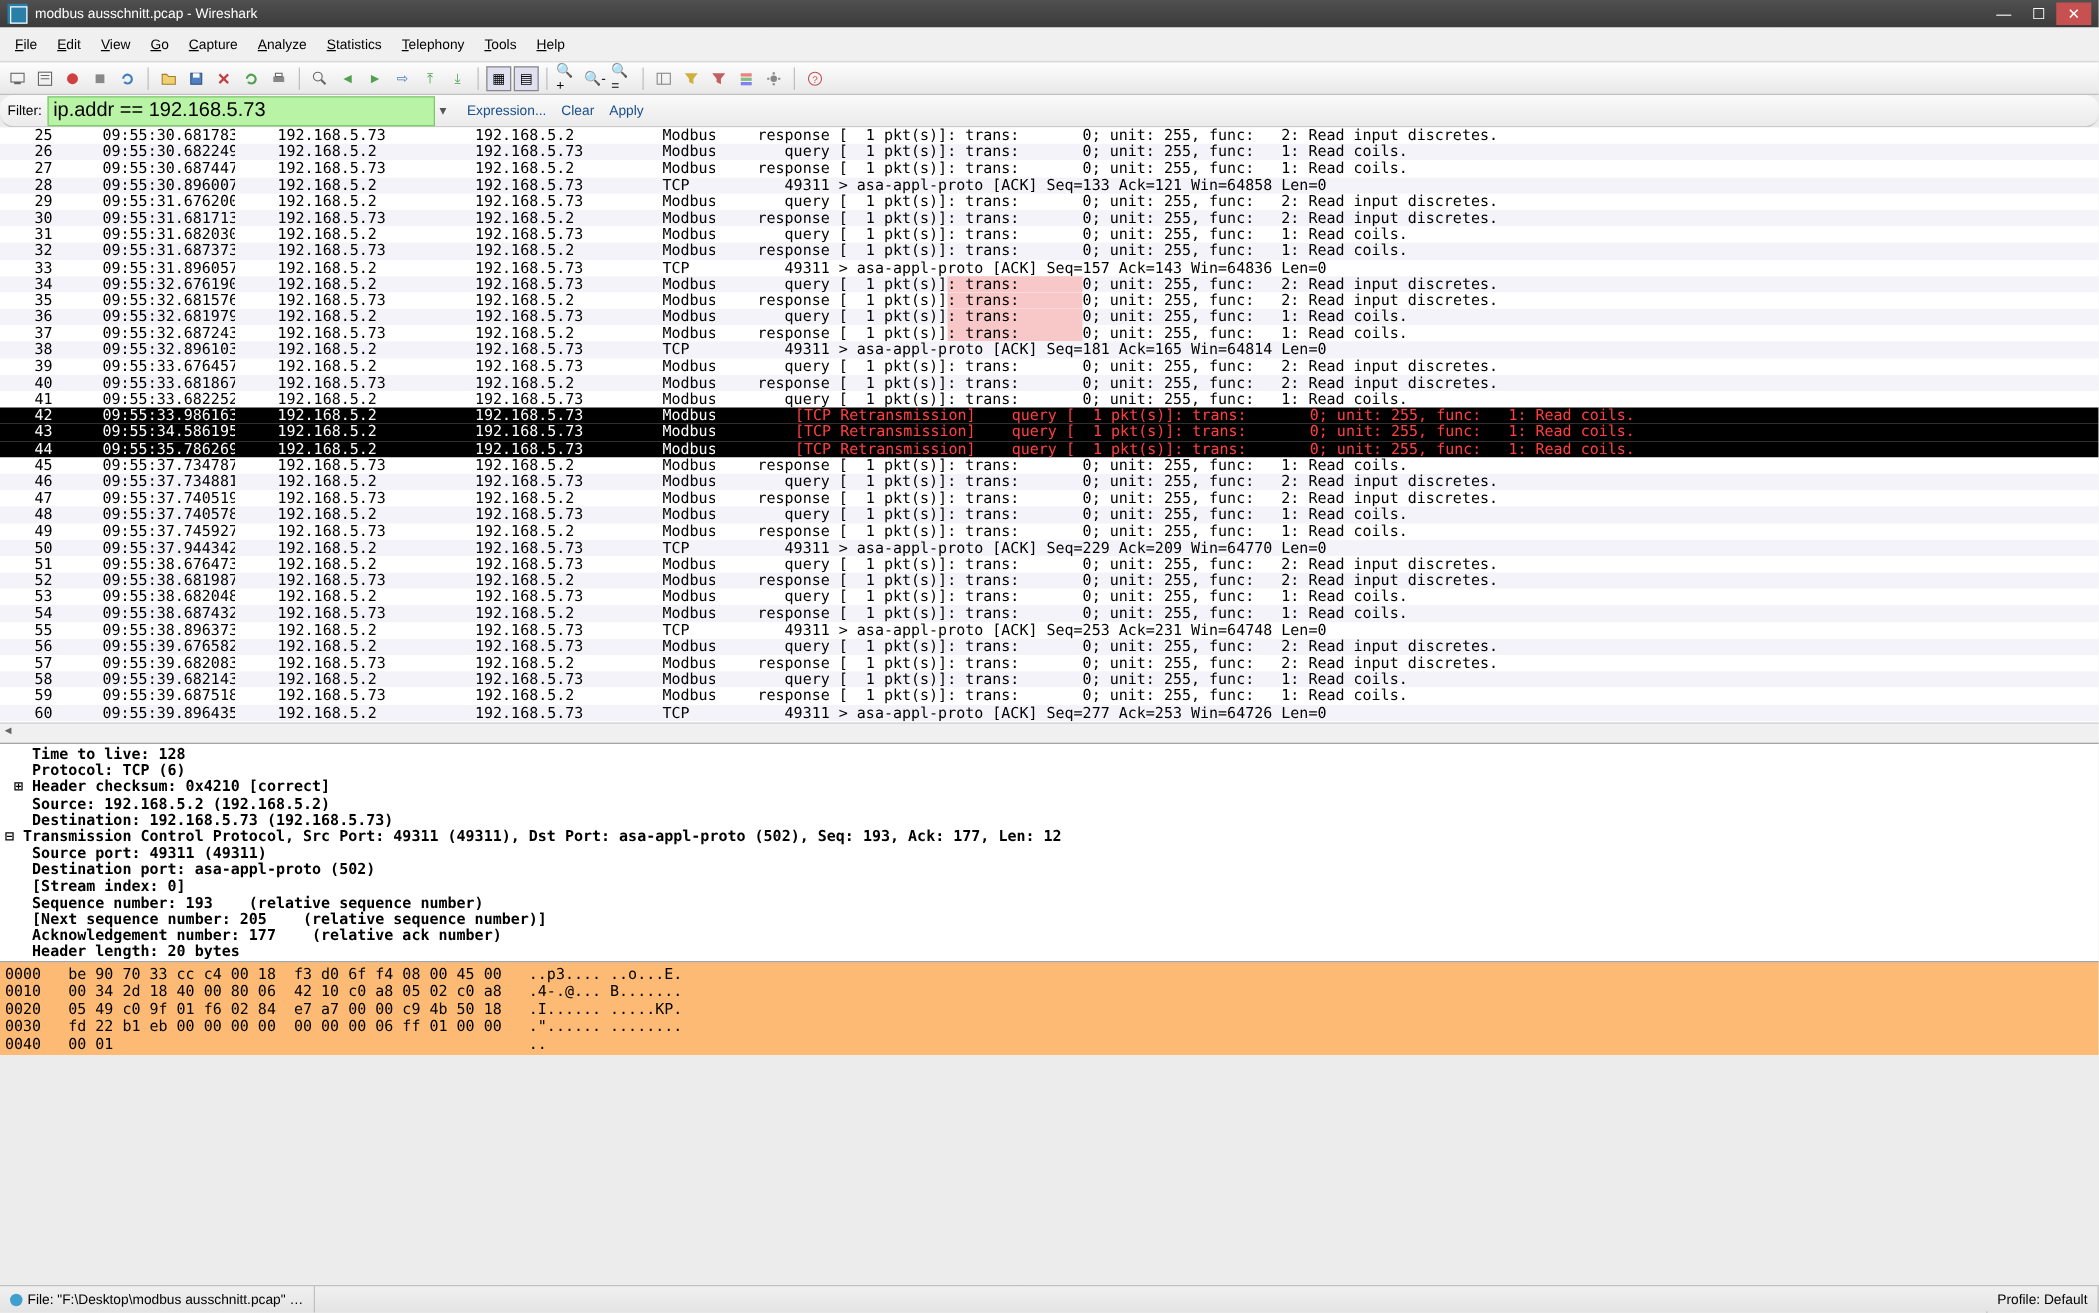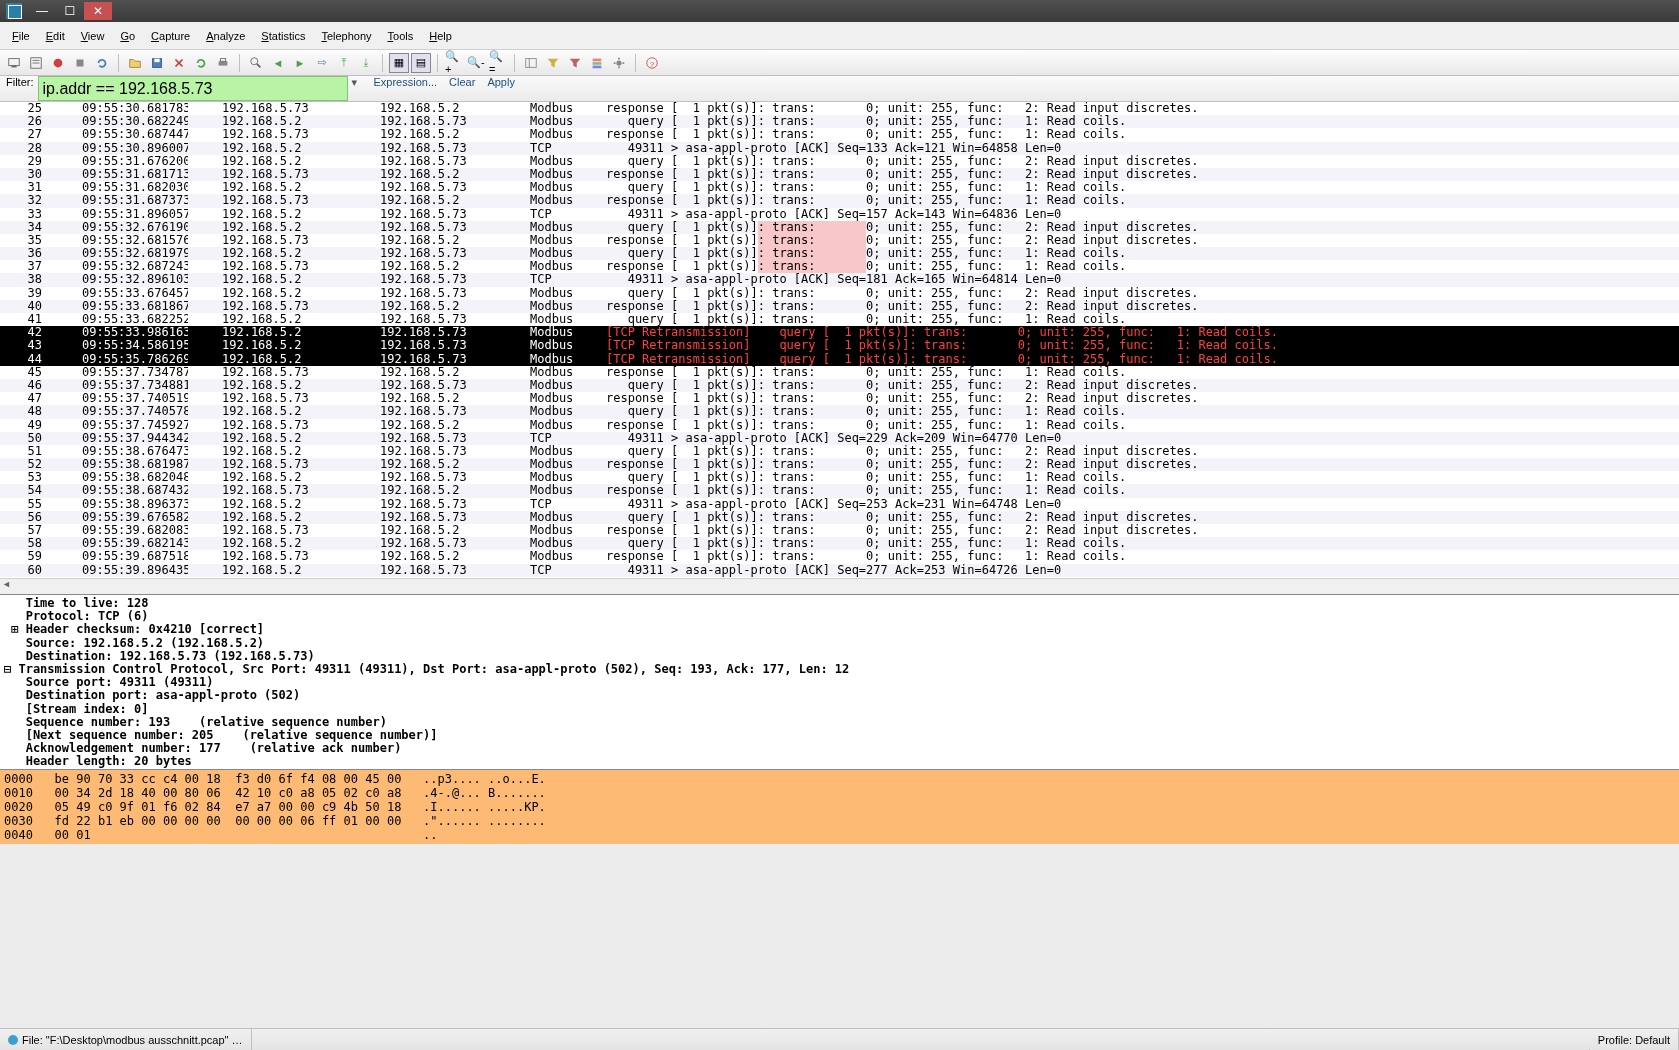--- a/index.html
+++ b/index.html
@@ -11,34 +11,34 @@
 .titlebar .winbtns { display: flex; gap: 0; }
 .titlebar .winbtn { width: 28px; height: 18px; display: inline-flex; align-items: center; justify-content: center; color: #fff; font-size: 12px; }
 .titlebar .winbtn.close { background: #c75050; }
 .menubar { background: #f0f0f0; height: 28px; display: flex; align-items: center; padding: 0 4px; border-bottom: 1px solid #d0d0d0; }
 .menubar .mitem { padding: 2px 8px; }
 .menubar .mitem u { text-decoration: underline; }
 .toolbar { background: linear-gradient(#fdfdfd, #e8e8e8); height: 26px; display: flex; align-items: center; padding: 0 4px; gap: 2px; border-bottom: 1px solid #c0c0c0; }
 .tbtn { width: 20px; height: 20px; border: 1px solid transparent; display: inline-flex; align-items: center; justify-content: center; font-size: 11px; }
 .tbtn svg { width: 14px; height: 14px; }
 .tdiv { width: 1px; height: 18px; background: #c0c0c0; margin: 0 4px; }
-.filterbar { background: linear-gradient(#fafafa, #ebebeb); height: 26px; display: flex; padding: 0 6px; gap: 4px; border-bottom: 1px solid #c0c0c0; }
+.filterbar { background: linear-gradient(#fafafa, #ebebeb); height: 26px; display: flex; align-items: center; padding: 0 6px; gap: 4px; border-bottom: 1px solid #c0c0c0; border-radius: 11px; }
 .filterbar label { font-size: 11px; }
 .filterbar input { flex: 0 0 310px; background: #b8f3a6; border: 1px solid #7fc66e; padding: 2px 4px; font-size: 16px; }
 .filterbar .dd { width: 14px; color: #555; }
 .filterbar .fbtn { color: #1a4f8a; padding: 0 4px; }
 .packet-pane { background: #fff; border-bottom: 1px solid #888; position: relative; }
 .phdr { display: flex; background: linear-gradient(#fafafa, #e8e8e8); border-bottom: 1px solid #c0c0c0; height: 18px; font-size: 11px; }
 .phdr .col { padding: 1px 6px; border-right: 1px solid #d0d0d0; }
 .plist { height: 476px; overflow-y: scroll; font-family: Consolas, monospace; font-size: 12px; line-height: 13.2px; white-space: pre; }
 .plist .row { display: flex; height: 13.2px; align-items: center; gap: 28px; }
 .plist .row.even { background: #fff; }
 .plist .row.odd { background: #f5f3fa; }
 .plist .row.sel { background: #000; color: #fff; }
-.plist .row.sel .retr { color: #ff4040; }
+.plist .row.sel .retr { color: #ff4040; margin-left: 30px; }
 .plist .cell { overflow: hidden; padding: 0 6px; }
 .plist .pinkzone { background: #f8c8c8; }
 .plist-scroller-x { height: 16px; background: #f0f0f0; border-top: 1px solid #d0d0d0; position: relative; }
 .plist-scroller-x::after { content: "◄"; position: absolute; left: 2px; top: 0; font-size: 9px; color: #666; }
 .detail-pane { background: #fff; height: 175px; overflow: hidden; font-family: Consolas, monospace; font-size: 12px; line-height: 13.2px; white-space: pre; padding: 2px 4px; border-bottom: 1px solid #888; font-weight: bold; }
 .hex-pane { background: #fdba74; height: 74px; overflow: hidden; font-family: Consolas, monospace; font-size: 12px; line-height: 14px; white-space: pre; padding: 2px 4px; }
 .statusbar { position: absolute; bottom: 0; left: 0; right: 0; height: 22px; background: linear-gradient(#f0f0f0,#e4e4e4); border-top: 1px solid #c0c0c0; display: flex; align-items: center; font-size: 11px; }
 .statusbar .sseg { border-right: 1px solid #c0c0c0; padding: 0 8px; height: 100%; display: flex; align-items: center; }
 .statusbar .sfill { flex: 1; margin-top: 40px; }
 .statusbar .dot { width: 10px; height: 10px; border-radius: 50%; background: #3fa0d0; margin-right: 4px; }
@@ -47,20 +47,21 @@
 .c-src { width: 130px; }
 .c-dst { width: 122px; }
 .c-proto { width: 48px; }
 .c-info { flex: 1; }
 </style>
 </head>
 <body>
 
 <div class="titlebar">
   <span class="icon"></span>
+  <span class="title">modbus ausschnitt.pcap  -  Wireshark</span>
   <span class="winbtns">
     <span class="winbtn">—</span>
     <span class="winbtn">☐</span>
     <span class="winbtn close">✕</span>
   </span>
 </div>
 
 <div class="menubar" id="menubar">
     <span class="mitem"><u>F</u>ile</span>
     <span class="mitem"><u>E</u>dit</span>

